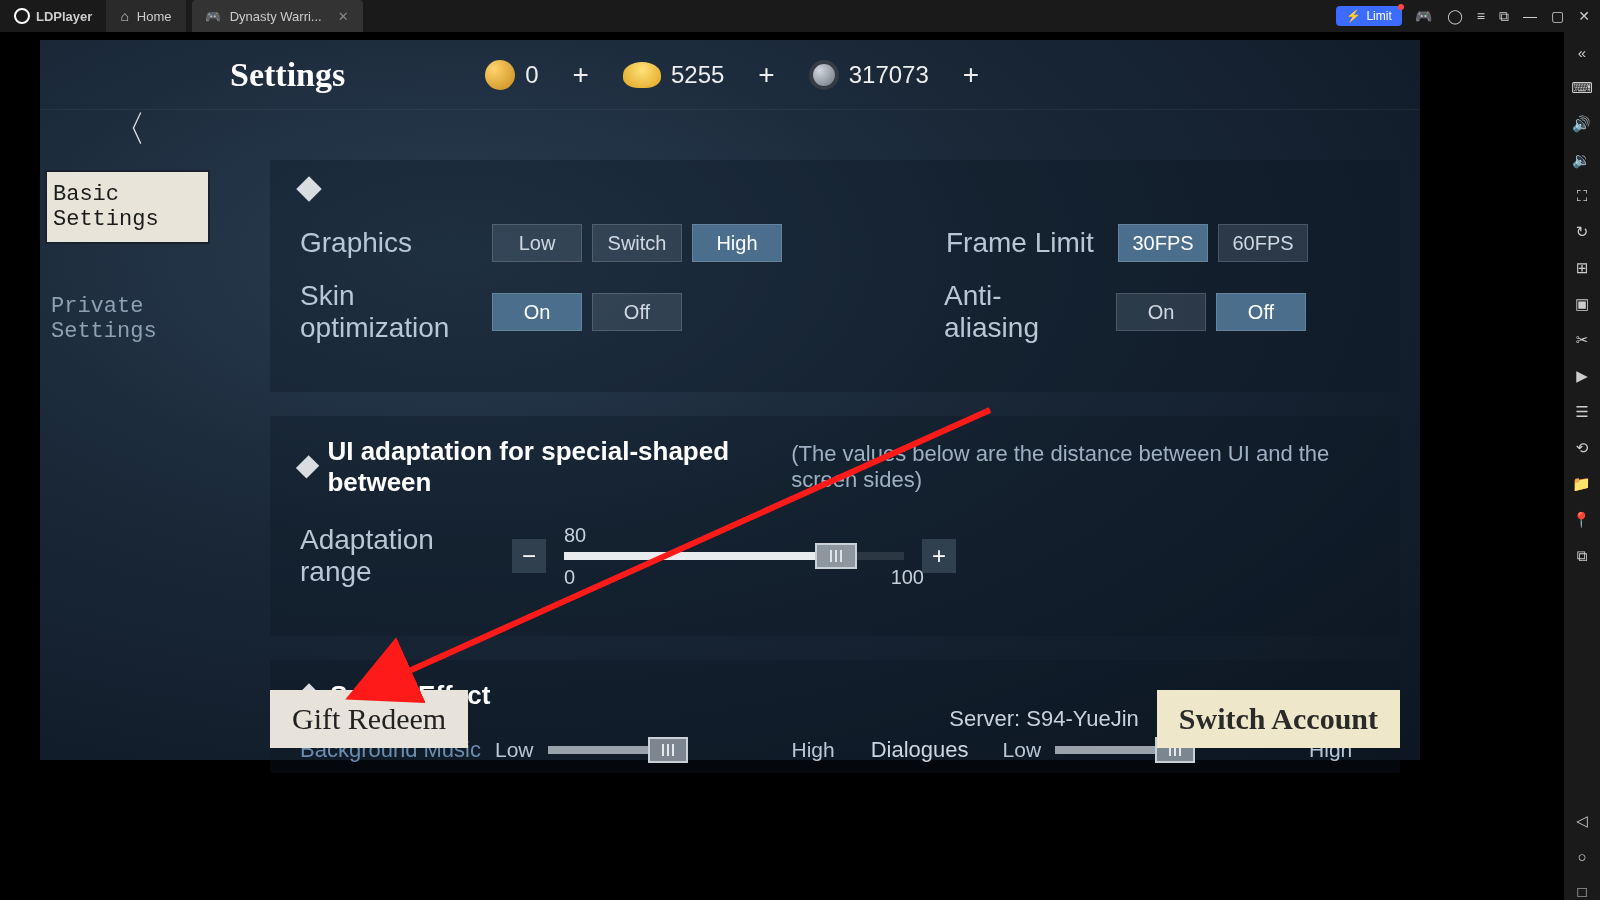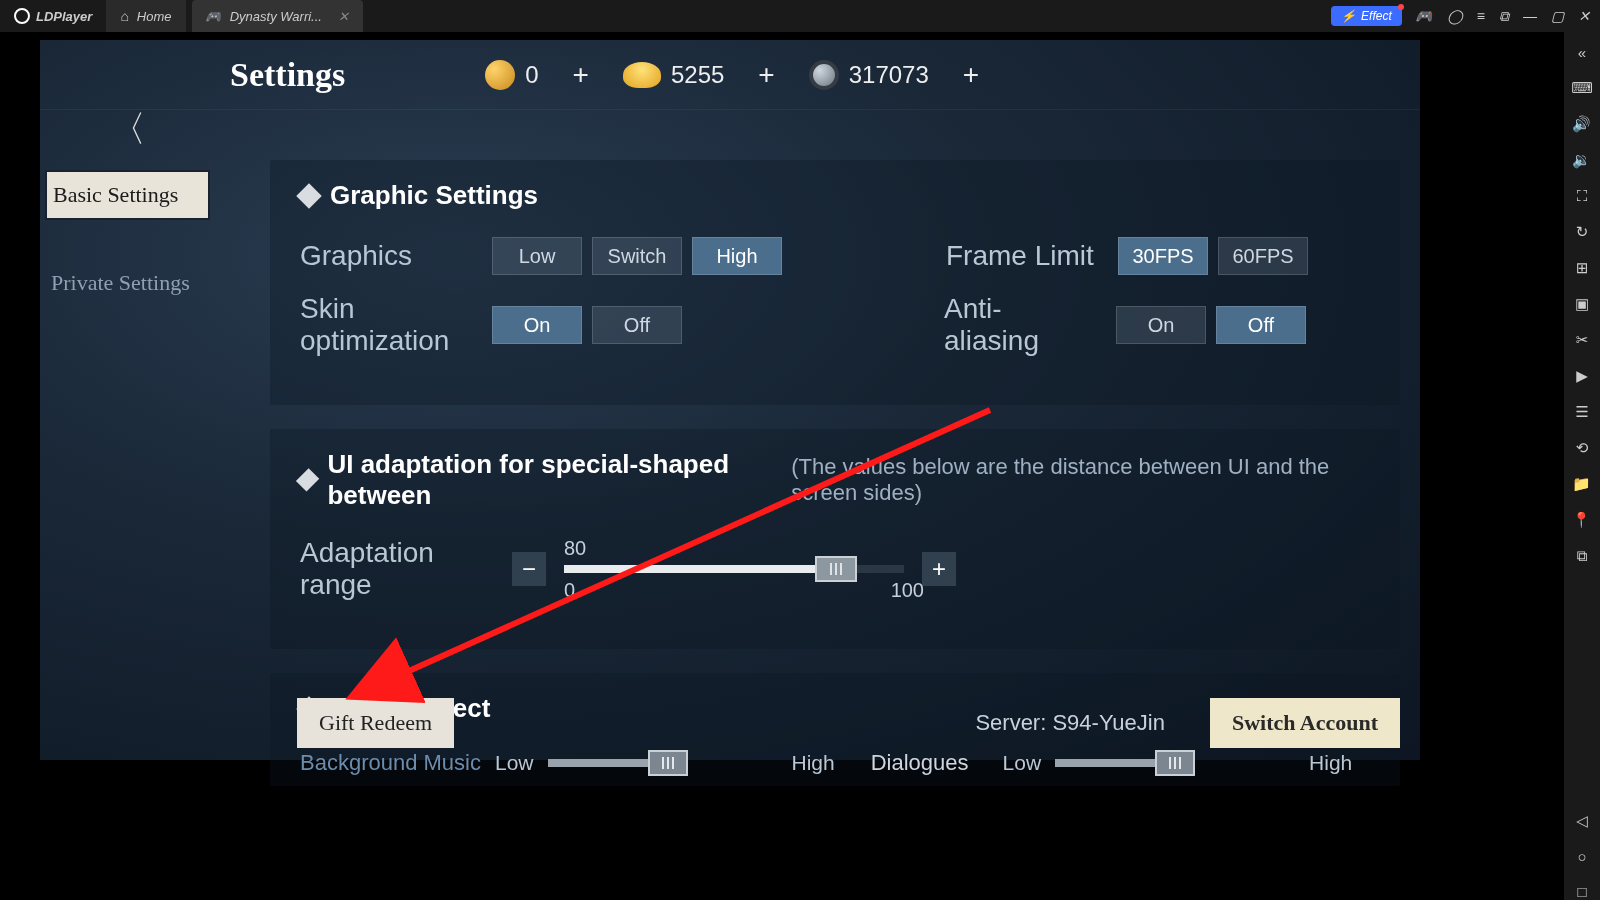--- a/index.html
+++ b/index.html
@@ -1,19 +1,19 @@
 <!DOCTYPE html>
 <html><head>
 <meta charset="utf-8">
 <style>
 * { margin: 0; padding: 0; box-sizing: border-box; font-family: "Segoe UI", Arial, sans-serif; }
 html, body { width: 1600px; height: 900px; background: #000; overflow: hidden; }
 
 
-.top-bar { height: 32px; background: #1a1a1a; display: flex; align-items: center; color: #ccc; font-size: 13px; font-style: italic; }
+.top-bar { height: 32px; background: #1a1a1a; display: flex; align-items: center; color: #ccc; font-size: 13px; }
 .ld-logo { display: flex; align-items: center; gap: 6px; padding: 0 14px; font-weight: 600; }
 .ld-logo .ring { width: 16px; height: 16px; border: 2px solid #fff; border-radius: 50%; }
 .tab { display: flex; align-items: center; height: 32px; padding: 0 14px; gap: 8px; cursor: pointer; }
 .tab.home { background: #2a2a2a; }
 .tab.game { background: #333; border-radius: 4px 4px 0 0; margin-left: 6px; }
 .tab .home-ico { font-size: 14px; }
 .tab .close-x { margin-left: 8px; color: #888; }
 .top-right { margin-left: auto; display: flex; align-items: center; gap: 14px; padding-right: 10px; }
 .remote-btn { background: #3b6bff; color: #fff; padding: 3px 10px; border-radius: 4px; display: flex; align-items: center; gap: 5px; font-size: 12px; position: relative; }
 .remote-btn::after { content:""; position:absolute; top:-2px; right:-2px; width:6px; height:6px; background:#ff4444; border-radius:50%; }
@@ -33,21 +33,21 @@
 .currencies { display: flex; align-items: center; gap: 30px; margin-left: 110px; }
 .curr { display: flex; align-items: center; gap: 10px; font-size: 24px; color: #eee; }
 .coin-ico { width: 30px; height: 30px; border-radius: 50%; display: inline-block; }
 .coin-gold   { background: radial-gradient(circle at 30% 30%, #ffd36b, #c78a1c); }
 .coin-ingot  { width: 38px; height: 26px; background: radial-gradient(ellipse at 50% 30%, #ffe27a, #e1a21e); border-radius: 50% 50% 40% 40%; }
 .coin-silver { background: radial-gradient(circle at 30% 30%, #cfd6dd, #6c7680); border: 4px solid #343b44; }
 .plus { font-size: 28px; color: #eee; cursor: pointer; padding: 0 4px; }
 
 
 .left-tabs { position: absolute; left: 5px; top: 130px; width: 165px; display: flex; flex-direction: column; gap: 40px; }
-.ltab { font-size: 22px; color: #8fa0b3; padding: 10px 6px; cursor: pointer; font-family: Liberation Serif, serif; }
+.ltab { font-size: 22px; color: #8fa0b3; padding: 10px 6px; cursor: pointer; font-family: Liberation Mono, monospace; }
 .ltab.active { background: #e8e4da; color: #1b1b1b; border: 2px solid #1a2230; }
 
 
 .content { position: absolute; left: 230px; top: 120px; right: 10px; bottom: 0; padding-right: 10px; }
 .panel { background: rgba(12,22,35,0.35); padding: 20px 30px 30px; border-radius: 2px; margin-bottom: 24px; }
 .sec-title { display: flex; align-items: center; gap: 12px; font-family: Georgia, serif; font-size: 26px; font-weight: bold; color: #fff; margin-bottom: 26px; }
 .diamond { width: 18px; height: 18px; background: #d9dde2; transform: rotate(45deg); display: inline-block; }
 .hint { font-size: 22px; color: #9fb0c2; font-family: Arial, sans-serif; font-weight: normal; margin-left: 12px; }
 
 .row { display: flex; align-items: center; gap: 22px; margin-bottom: 18px; }
@@ -70,21 +70,21 @@
 
 .sound-row { display: flex; align-items: center; gap: 14px; }
 .sound-lbl { font-size: 22px; color: #6c8cae; }
 .lvl { font-size: 21px; color: #b9c6d4; }
 .mini-track { position: relative; width: 140px; height: 8px; background: #9aa3ab; }
 .mini-track .thumb2 { position: absolute; right: 0; top: -9px; width: 40px; height: 26px; background: #7c8690; border: 2px solid #c9d0d6; display: flex; gap: 3px; justify-content: center; align-items: center; }
 .mini-track .thumb2 i { width: 2px; height: 12px; background: #e4e8eb; }
 
 
 .bottom { position: absolute; left: 230px; right: 20px; bottom: 12px; display: flex; align-items: center; gap: 18px; }
-.btn { padding: 12px 22px; font-size: 22px; font-family: Georgia, serif; cursor: pointer; margin-left: 27px; }
+.btn { padding: 12px 22px; font-size: 30px; font-family: Georgia, serif; cursor: pointer; }
 .btn.light { background: #e7e3da; color: #222; }
 .server { margin-left: auto; font-size: 22px; color: #c9d2dc; }
 .btn.switch { background: #efe7c9; color: #2a2a2a; font-weight: bold; text-align: center; }
 
 
 .arrow-svg { position: absolute; left: 0; top: 0; width: 100%; height: 100%; pointer-events: none; }
 </style>
 </head>
 <body>
 
@@ -98,21 +98,21 @@
     <span>Home</span>
   </div>
   <div class="tab game">
     <span>🎮</span>
     <span>Dynasty Warri...</span>
     <span class="close-x">✕</span>
   </div>
   <div class="top-right">
     <div class="remote-btn">
       <span>⚡</span>
-      <span>Effect</span>
+      <span>Limit</span>
     </div>
     <span class="top-ico">🎮</span>
     <span class="top-ico">◯</span>
     <span class="top-ico">≡</span>
     <span class="top-ico">⧉</span>
     <span class="top-ico">—</span>
     <span class="top-ico">▢</span>
     <span class="top-ico">✕</span>
   </div>
 </div>
@@ -167,21 +167,20 @@
   <div class="left-tabs">
     <div class="ltab active">Basic Settings</div>
     <div class="ltab">Private Settings</div>
   </div>
 
   <div class="content">
 
     <div class="panel">
       <div class="sec-title">
         <span class="diamond"></span>
-        <span>Graphic Settings</span>
       </div>
       <div class="row">
         <span class="lbl">Graphics</span>
         <div class="opt-group">
           <div class="opt">Low</div>
           <div class="opt">Switch</div>
           <div class="opt on">High</div>
         </div>
         <div class="col-gap"></div>
         <span class="lbl" style="width:150px">Frame Limit</span>

